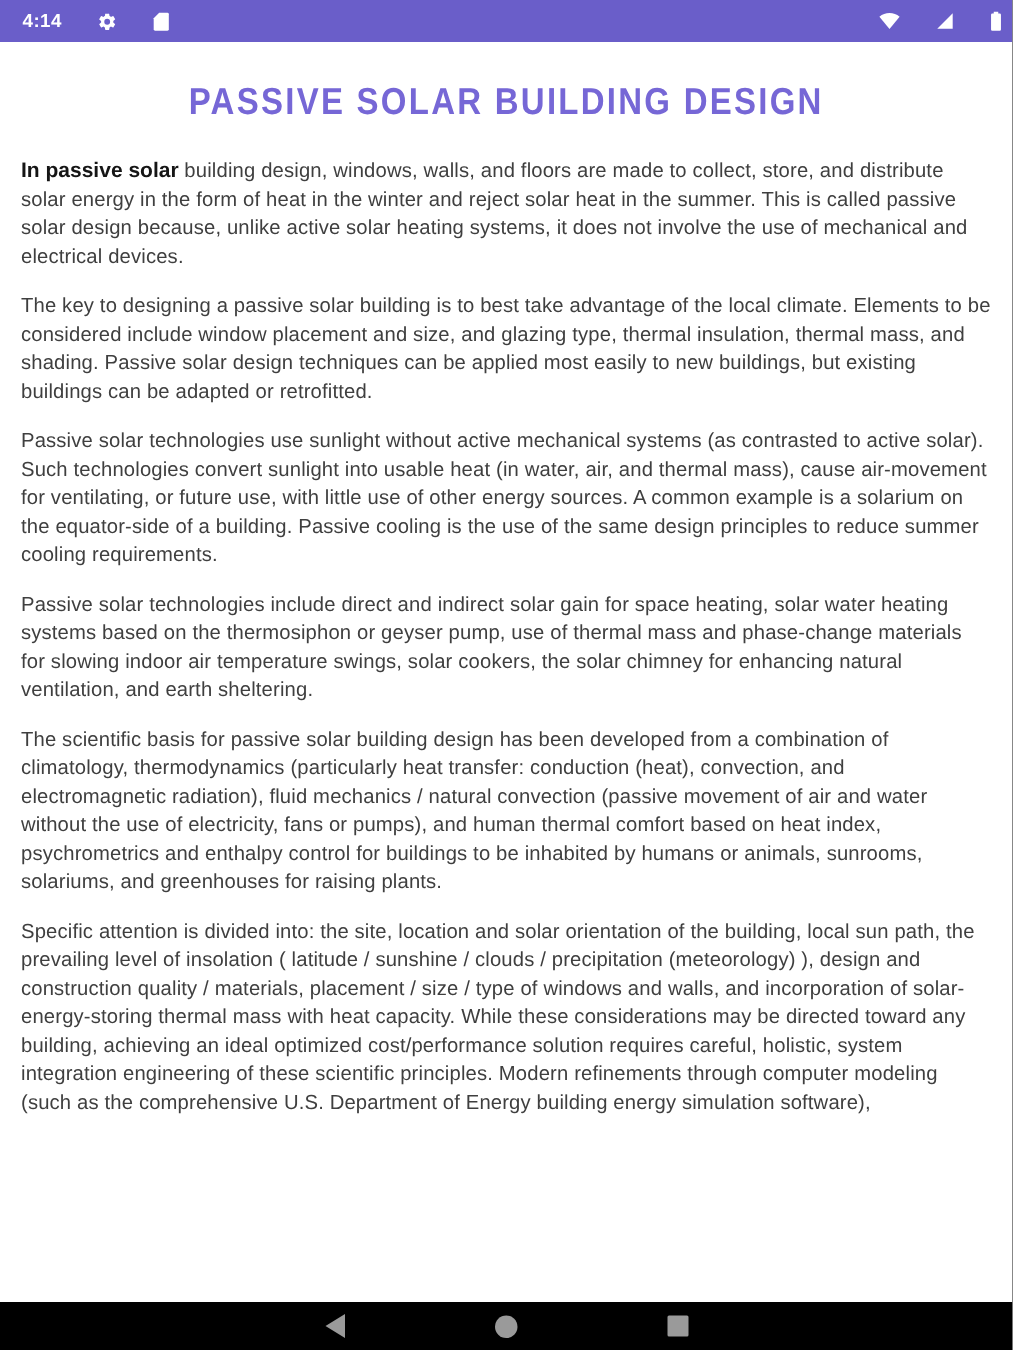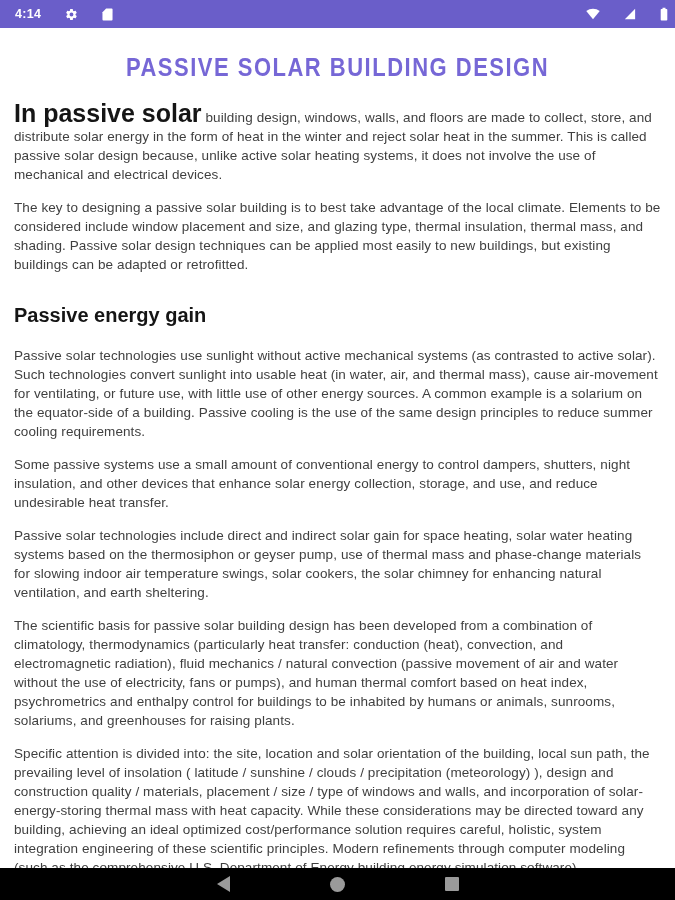--- a/index.html
+++ b/index.html
@@ -29,21 +29,21 @@
     font-size:22px; font-weight:600; letter-spacing:1.5px;
     transform:scaleY(1.14); transform-origin:center top;
     white-space:nowrap;
   }
   .para {
     font-size:13.5px; line-height:19px; color:#3F3F3F;
     margin:14px 0; letter-spacing:.1px;
   }
   .intro { margin-top:25px; }
   .lead {
-    font-size:25px; font-weight:700; color:#151515; letter-spacing:0;
+    font-size:14px; font-weight:700; color:#151515; letter-spacing:0;
   }
   .section-heading {
     font-size:20px; font-weight:700; color:#151515;
     margin:30px 0 19px;
   }
 
   
   .nav-bar {
     flex:0 0 32px; height:32px; background:#000;
     display:flex; align-items:center; justify-content:center; gap:96px;
@@ -96,23 +96,21 @@
     </div>
   </div>
 
   <div class="content">
     <h1 class="app-title">PASSIVE SOLAR BUILDING DESIGN</h1>
 
     <p class="para intro"><span class="lead">In passive solar</span><span> building design, windows, walls, and floors are made to collect, store, and distribute solar energy in the form of heat in the winter and reject solar heat in the summer. This is called passive solar design because, unlike active solar heating systems, it does not involve the use of mechanical and electrical devices.</span></p>
 
     <p class="para">The key to designing a passive solar building is to best take advantage of the local climate. Elements to be considered include window placement and size, and glazing type, thermal insulation, thermal mass, and shading. Passive solar design techniques can be applied most easily to new buildings, but existing buildings can be adapted or retrofitted.</p>
 
-    <h2 class="section-heading">Passive energy gain</h2>
     <p class="para">Passive solar technologies use sunlight without active mechanical systems (as contrasted to active solar). Such technologies convert sunlight into usable heat (in water, air, and thermal mass), cause air-movement for ventilating, or future use, with little use of other energy sources. A common example is a solarium on the equator-side of a building. Passive cooling is the use of the same design principles to reduce summer cooling requirements.</p>
-    <p class="para">Some passive systems use a small amount of conventional energy to control dampers, shutters, night insulation, and other devices that enhance solar energy collection, storage, and use, and reduce undesirable heat transfer.</p>
     <p class="para">Passive solar technologies include direct and indirect solar gain for space heating, solar water heating systems based on the thermosiphon or geyser pump, use of thermal mass and phase-change materials for slowing indoor air temperature swings, solar cookers, the solar chimney for enhancing natural ventilation, and earth sheltering.</p>
 
     <p class="para">The scientific basis for passive solar building design has been developed from a combination of climatology, thermodynamics (particularly heat transfer: conduction (heat), convection, and electromagnetic radiation), fluid mechanics / natural convection (passive movement of air and water without the use of electricity, fans or pumps), and human thermal comfort based on heat index, psychrometrics and enthalpy control for buildings to be inhabited by humans or animals, sunrooms, solariums, and greenhouses for raising plants.</p>
     <p class="para">Specific attention is divided into: the site, location and solar orientation of the building, local sun path, the prevailing level of insolation ( latitude / sunshine / clouds / precipitation (meteorology) ), design and construction quality / materials, placement / size / type of windows and walls, and incorporation of solar-energy-storing thermal mass with heat capacity. While these considerations may be directed toward any building, achieving an ideal optimized cost/performance solution requires careful, holistic, system integration engineering of these scientific principles. Modern refinements through computer modeling (such as the comprehensive U.S. Department of Energy building energy simulation software),</p>
   </div>
 
   <div class="nav-bar">
     <div class="nav-btn">
       <span class="tri-back"></span>
     </div>

